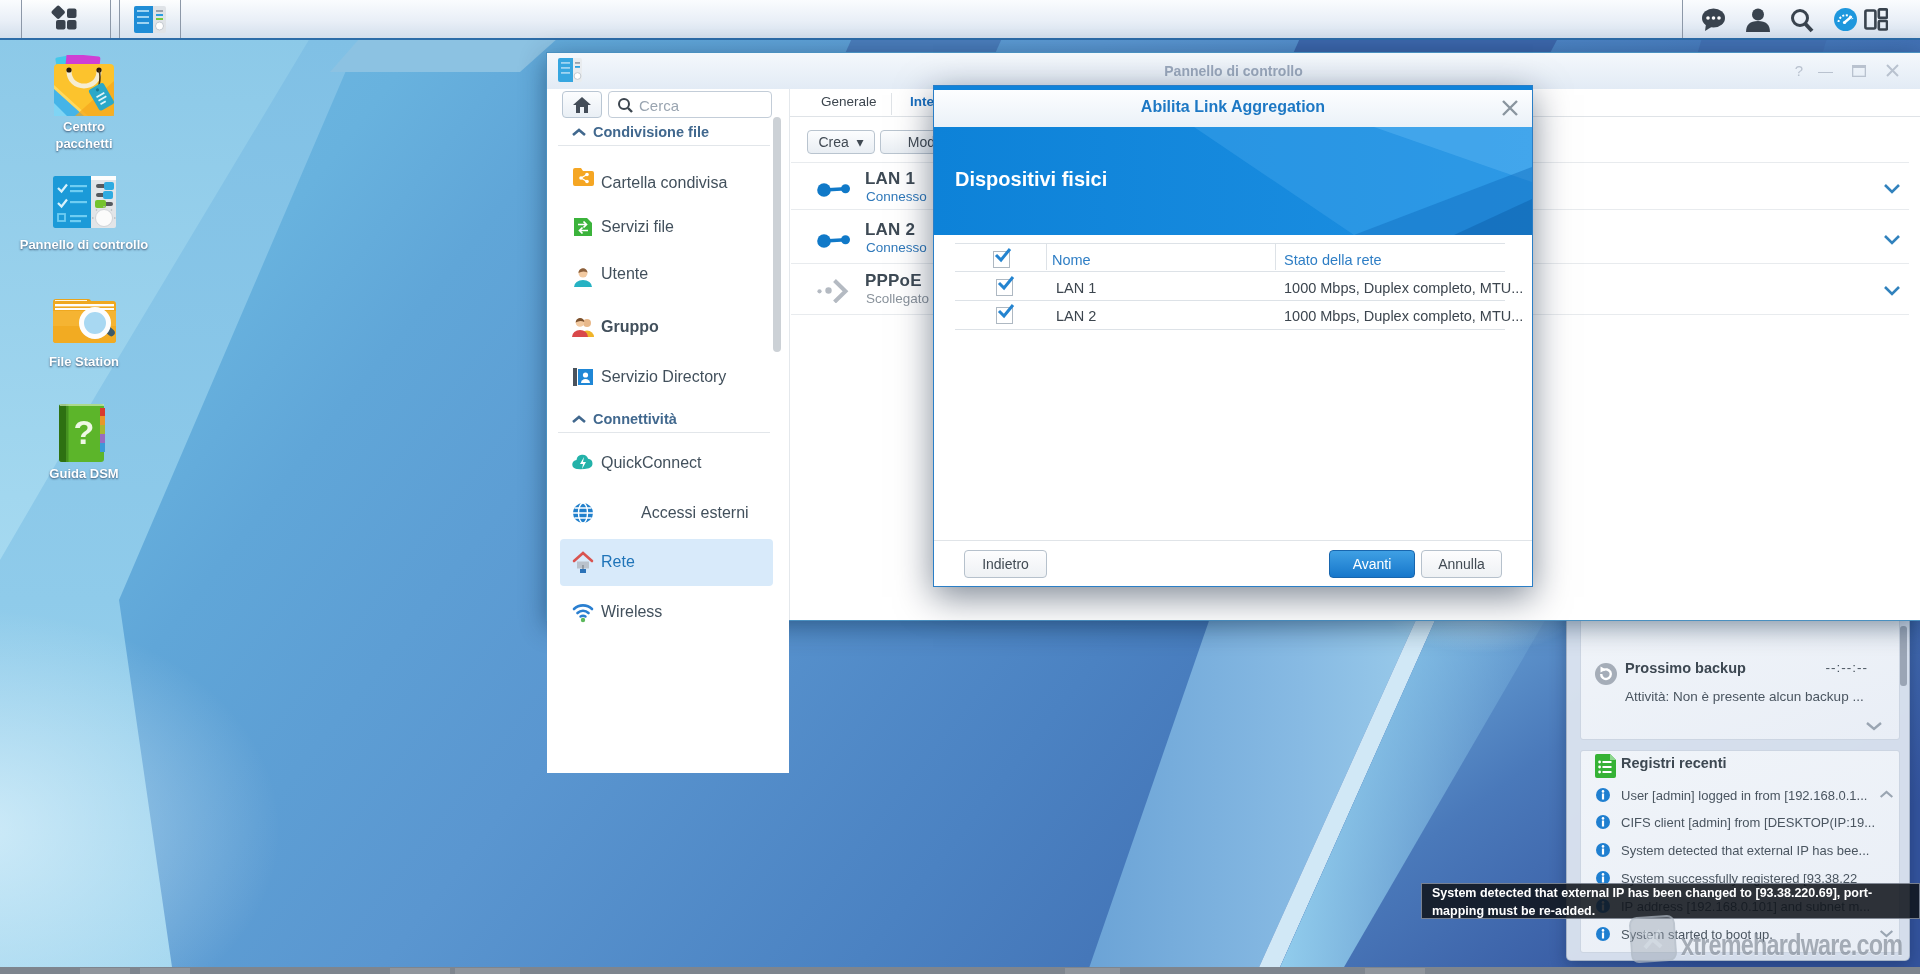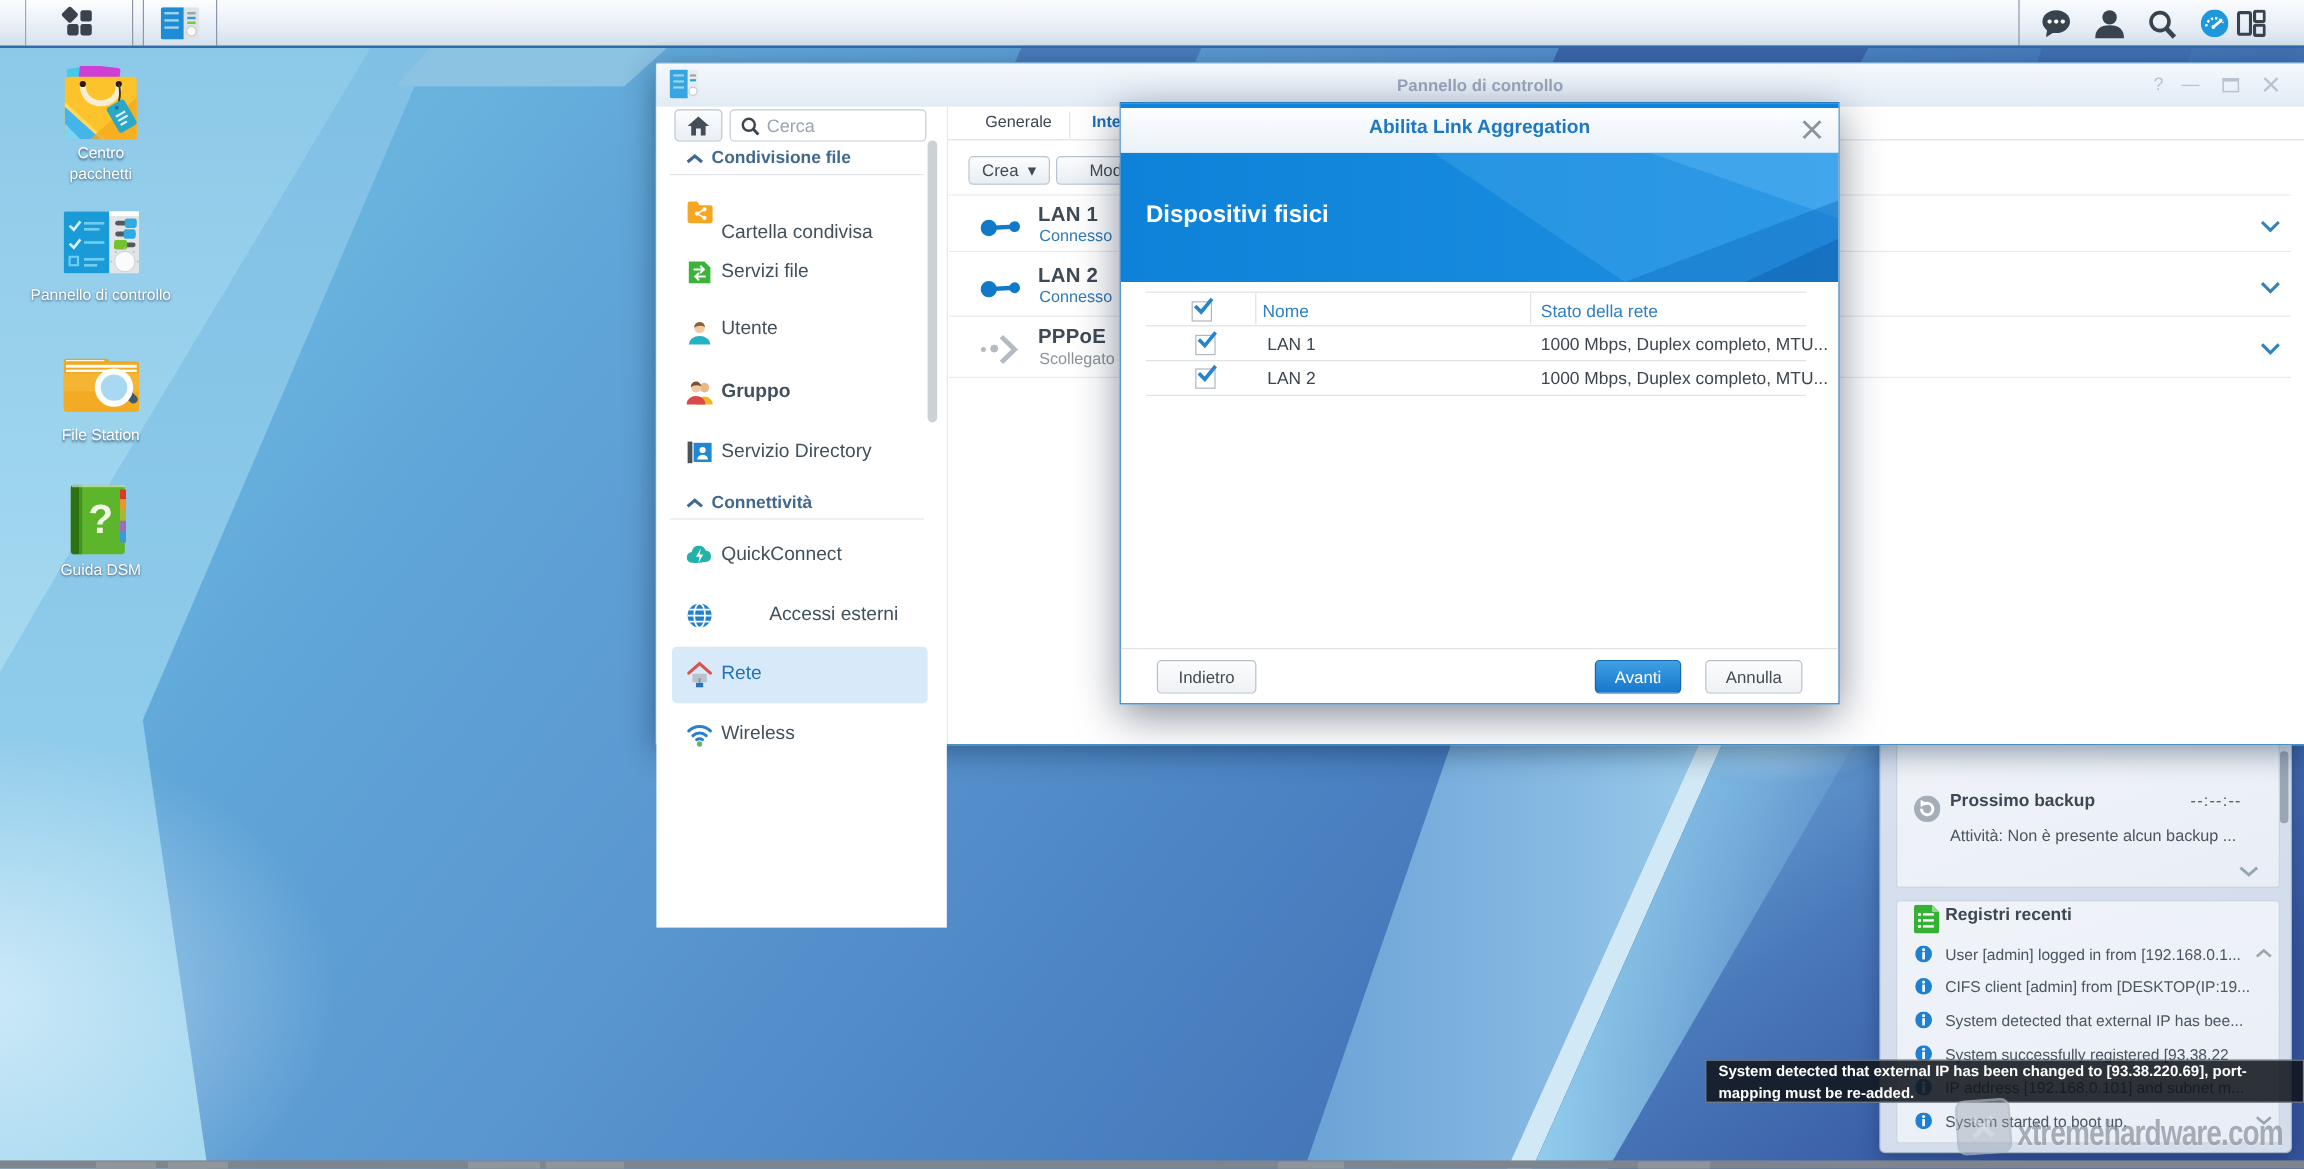--- a/index.html
+++ b/index.html
@@ -9,21 +9,21 @@
 
 
 #topbar { position:absolute; left:0; top:0; width:1920px; height:38px;
   background:linear-gradient(#fafcfe, #e9eff7 55%, #d3dfec); z-index:10; }
 #topbar .sep { position:absolute; top:0; width:1px; height:38px; background:#8c98a8; }
 .tb-btn { position:absolute; top:0; height:38px; background:linear-gradient(#fdfefe,#e6edf5 60%,#d8e3ef); }
 #topbar-underline { position:absolute; left:0; top:38px; width:1920px; height:2px; background:#2d6da8; z-index:10; }
 
 
 .dicon { position:absolute; width:120px; text-align:center; z-index:2; }
-.dicon .lbl { color:#fff; font-size:13px; font-weight:normal; line-height:17px; text-shadow:0 1px 2px rgba(40,60,90,0.85); margin-top:4px; }
+.dicon .lbl { color:#fff; font-size:13px; font-weight:bold; line-height:17px; text-shadow:0 1px 2px rgba(40,60,90,0.85); margin-top:4px; }
 
 
 #win { position:absolute; left:546px; top:52px; width:1374px; height:569px;
   background:#fff; border:1px solid #4a90c0; border-right:none;
   box-shadow:0 6px 24px rgba(0,30,60,0.45); z-index:20; }
 #win-title { position:absolute; left:0; top:0; width:100%; height:36px;
   background:linear-gradient(#f4f8fc,#e2ebf5); }
 #win-title .t { position:absolute; left:0; right:0; top:10px; text-align:center;
   font-size:14px; font-weight:bold; color:#9aa8bc; }
 .winctl { position:absolute; top:10px; color:#b9c2cf; font-size:15px; }
@@ -376,21 +376,21 @@
     <div class="sb-sec" style="top:35px;">Condivisione file</div>
     <div class="sb-line" style="top:56px;"></div>
 
     <svg class="sb-ic" style="top:77px;" viewBox="0 0 22 22">
       <path d="M1,4 a2,2 0 0 1 2,-2 h6 l2,3 h9 a2,2 0 0 1 2,2 v11 a2,2 0 0 1 -2,2 h-17 a2,2 0 0 1 -2,-2 z" fill="#f5a623"></path>
       <circle cx="15" cy="8.5" r="1.8" fill="#fff"></circle>
           <circle cx="9" cy="12" r="1.8" fill="#fff"></circle>
           <circle cx="15" cy="15.5" r="1.8" fill="#fff"></circle>
       <path d="M15,8.5 L9,12 L15,15.5" stroke="#fff" stroke-width="1.2" fill="none"></path>
     </svg>
-    <div class="sb-item" style="top:96px;">Cartella condivisa</div>
+    <div class="sb-item" style="top:85px;">Cartella condivisa</div>
 
     <svg class="sb-ic" style="top:127px;" viewBox="0 0 22 22">
       <path d="M2,2 h13 l5,5 v13 h-18 z" fill="#3bb33b"></path>
       <path d="M6,8.5 h8 M11.5,5.5 L14.5,8.5 L11.5,11.5" stroke="#fff" stroke-width="1.7" fill="none"></path>
       <path d="M16,14.5 h-8 M10.5,11.5 L7.5,14.5 L10.5,17.5" stroke="#fff" stroke-width="1.7" fill="none"></path>
     </svg>
     <div class="sb-item" style="top:129px;">Servizi file</div>
 
     <svg class="sb-ic" style="top:177px;" viewBox="0 0 22 22">
       <path d="M2,21 a9,7 0 0 1 18,0 z" fill="#26b2c3"></path>
@@ -549,21 +549,21 @@
   <div class="cb" style="left:62px;top:221px;"></div>
   <svg style="position:absolute;left:63px;top:217px;" width="18" height="17" viewBox="0 0 18 17">
     <path d="M2,8 L7,13 L16,2" fill="none" stroke="#2484d0" stroke-width="3"></path>
   </svg>
   <div class="td" style="left:122px;top:222px;">LAN 2</div>
   <div class="td" style="left:350px;top:222px;">1000 Mbps, Duplex completo, MTU...</div>
   <div class="tline" style="top:243px;"></div>
 
   <div id="dlg-footline"></div>
   <div class="btn" style="left:30px;width:83px;">Indietro</div>
-  <div id="btn-avanti" style="left:395px;width:72px;">Avanti</div>
+  <div id="btn-avanti" style="left:395px;width:86px;">Avanti</div>
   <div class="btn" style="left:487px;width:81px;">Annulla</div>
 </div>
 
 <div id="topbar">
   <div class="sep" style="left:21px;"></div>
   <div class="tb-btn" style="left:22px;width:88px;"></div>
   <div class="sep" style="left:110px;"></div>
   <div class="sep" style="left:119px;"></div>
   <div class="tb-btn" style="left:120px;width:60px;"></div>
   <div class="sep" style="left:180px;"></div>

